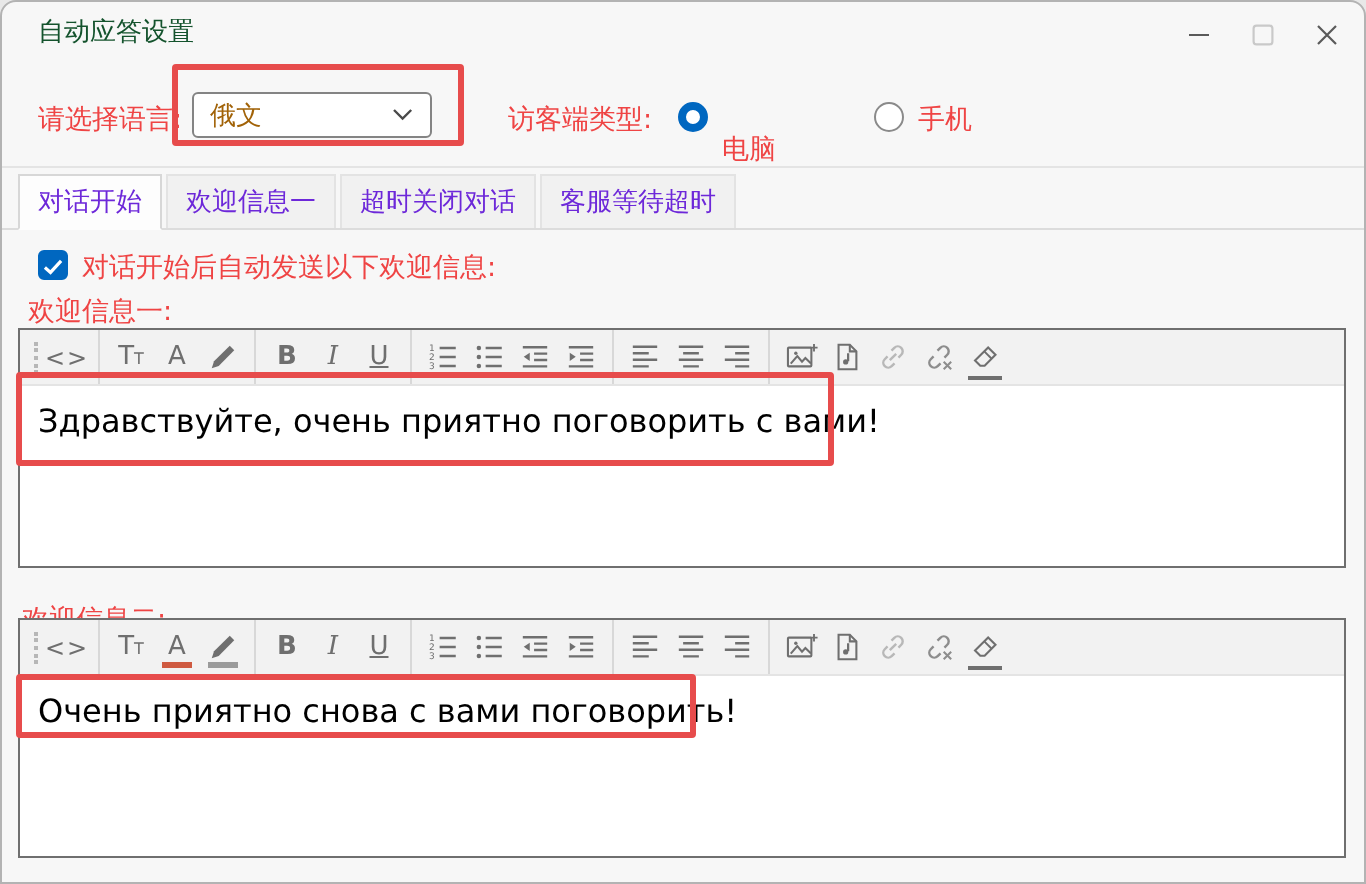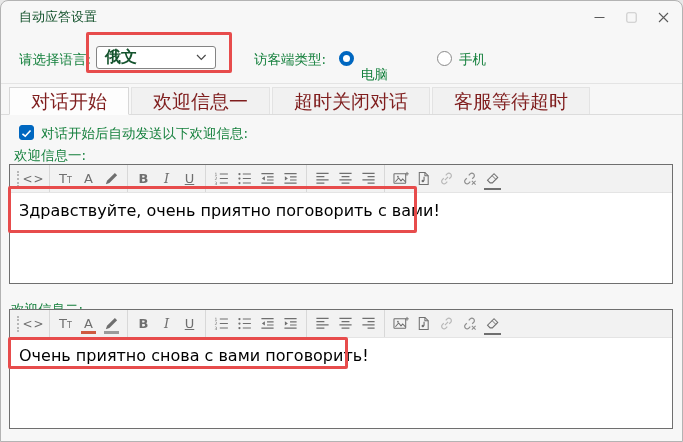--- a/index.html
+++ b/index.html
@@ -4,33 +4,33 @@
 <style>
   html,body{margin:0;padding:0;background:#e8e8e8;font-family:"DejaVu Sans","Liberation Sans",sans-serif;}
   .window{position:relative;width:683px;height:442px;background:#f7f7f7;border:1px solid #b3b3b3;
     border-radius:8px 8px 0 0;overflow:hidden;box-sizing:border-box;}
   
   .titlebar{position:absolute;left:0;top:0;width:100%;height:32px;}
   .title{position:absolute;left:18px;top:0;line-height:32px;font-size:13px;color:#14532d;}
   .win-btn{position:absolute;top:2px;width:28px;height:28px;display:flex;align-items:center;justify-content:center;cursor:pointer;}
   .win-btn.min{left:584px;} .win-btn.max{left:616px;} .win-btn.close{left:648px;}
   
-  .lbl{position:absolute;font-size:13.5px;color:#15803d;}
+  .lbl{position:absolute;font-size:13.5px;color:#ef4444;}
   .dropdown{position:absolute;left:95px;top:45px;width:120px;height:23px;background:#fff;border:1px solid #848484;
     border-radius:3px;box-sizing:border-box;display:flex;align-items:center;cursor:pointer;}
-  .dropdown .val{font-size:16px;color:#14532d;padding-left:8px;flex:1;font-weight:bold;}
+  .dropdown .val{font-size:13px;color:#a16207;padding-left:8px;flex:1;}
   .dropdown .chev{padding-right:8px;display:flex;align-items:center;}
   .radio{position:absolute;width:15px;height:15px;border-radius:50%;background:#fff;border:1px solid #8a8a8a;box-sizing:border-box;cursor:pointer;}
   .radio.checked{border:4.5px solid #0067c0;}
   
   .divider{position:absolute;left:0;top:82px;width:100%;height:1px;background:#e4e4e4;}
   
   .tabs{position:absolute;left:0;top:86px;width:100%;height:27px;border-bottom:1px solid #dcdcdc;
     display:flex;align-items:flex-end;padding-left:8px;box-sizing:content-box;}
-  .tab{height:27px;line-height:27px;padding:0 21px;font-size:19px;color:#7f1d1d;background:#f1f1f1;
+  .tab{height:27px;line-height:27px;padding:0 9px;font-size:13px;color:#6d28d9;background:#f1f1f1;
     border:1px solid #e3e3e3;border-bottom:none;box-sizing:border-box;margin-right:2px;cursor:pointer;white-space:nowrap;}
   .tab.active{background:#fdfdfd;border:1px solid #d7d7d7;border-bottom:1px solid #fdfdfd;height:28px;margin-bottom:-1px;z-index:2;}
   
   .checkbox{position:absolute;left:18px;top:124px;width:15px;height:15px;border-radius:3px;border:1px solid #8a8a8a;
     background:#fff;box-sizing:border-box;display:flex;align-items:center;justify-content:center;cursor:pointer;}
   .checkbox.checked{background:#0067c0;border-color:#0067c0;}
   
   .editor{position:absolute;left:8px;width:664px;height:120px;background:#fff;border:1px solid #6f6f6f;box-sizing:border-box;}
   .editor.e1{top:163px;} .editor.e2{top:308px;}
   .tb{display:flex;align-items:center;height:27px;background:#f2f2f2;border-bottom:1px solid #e4e4e4;padding-left:3px;overflow:hidden;}

